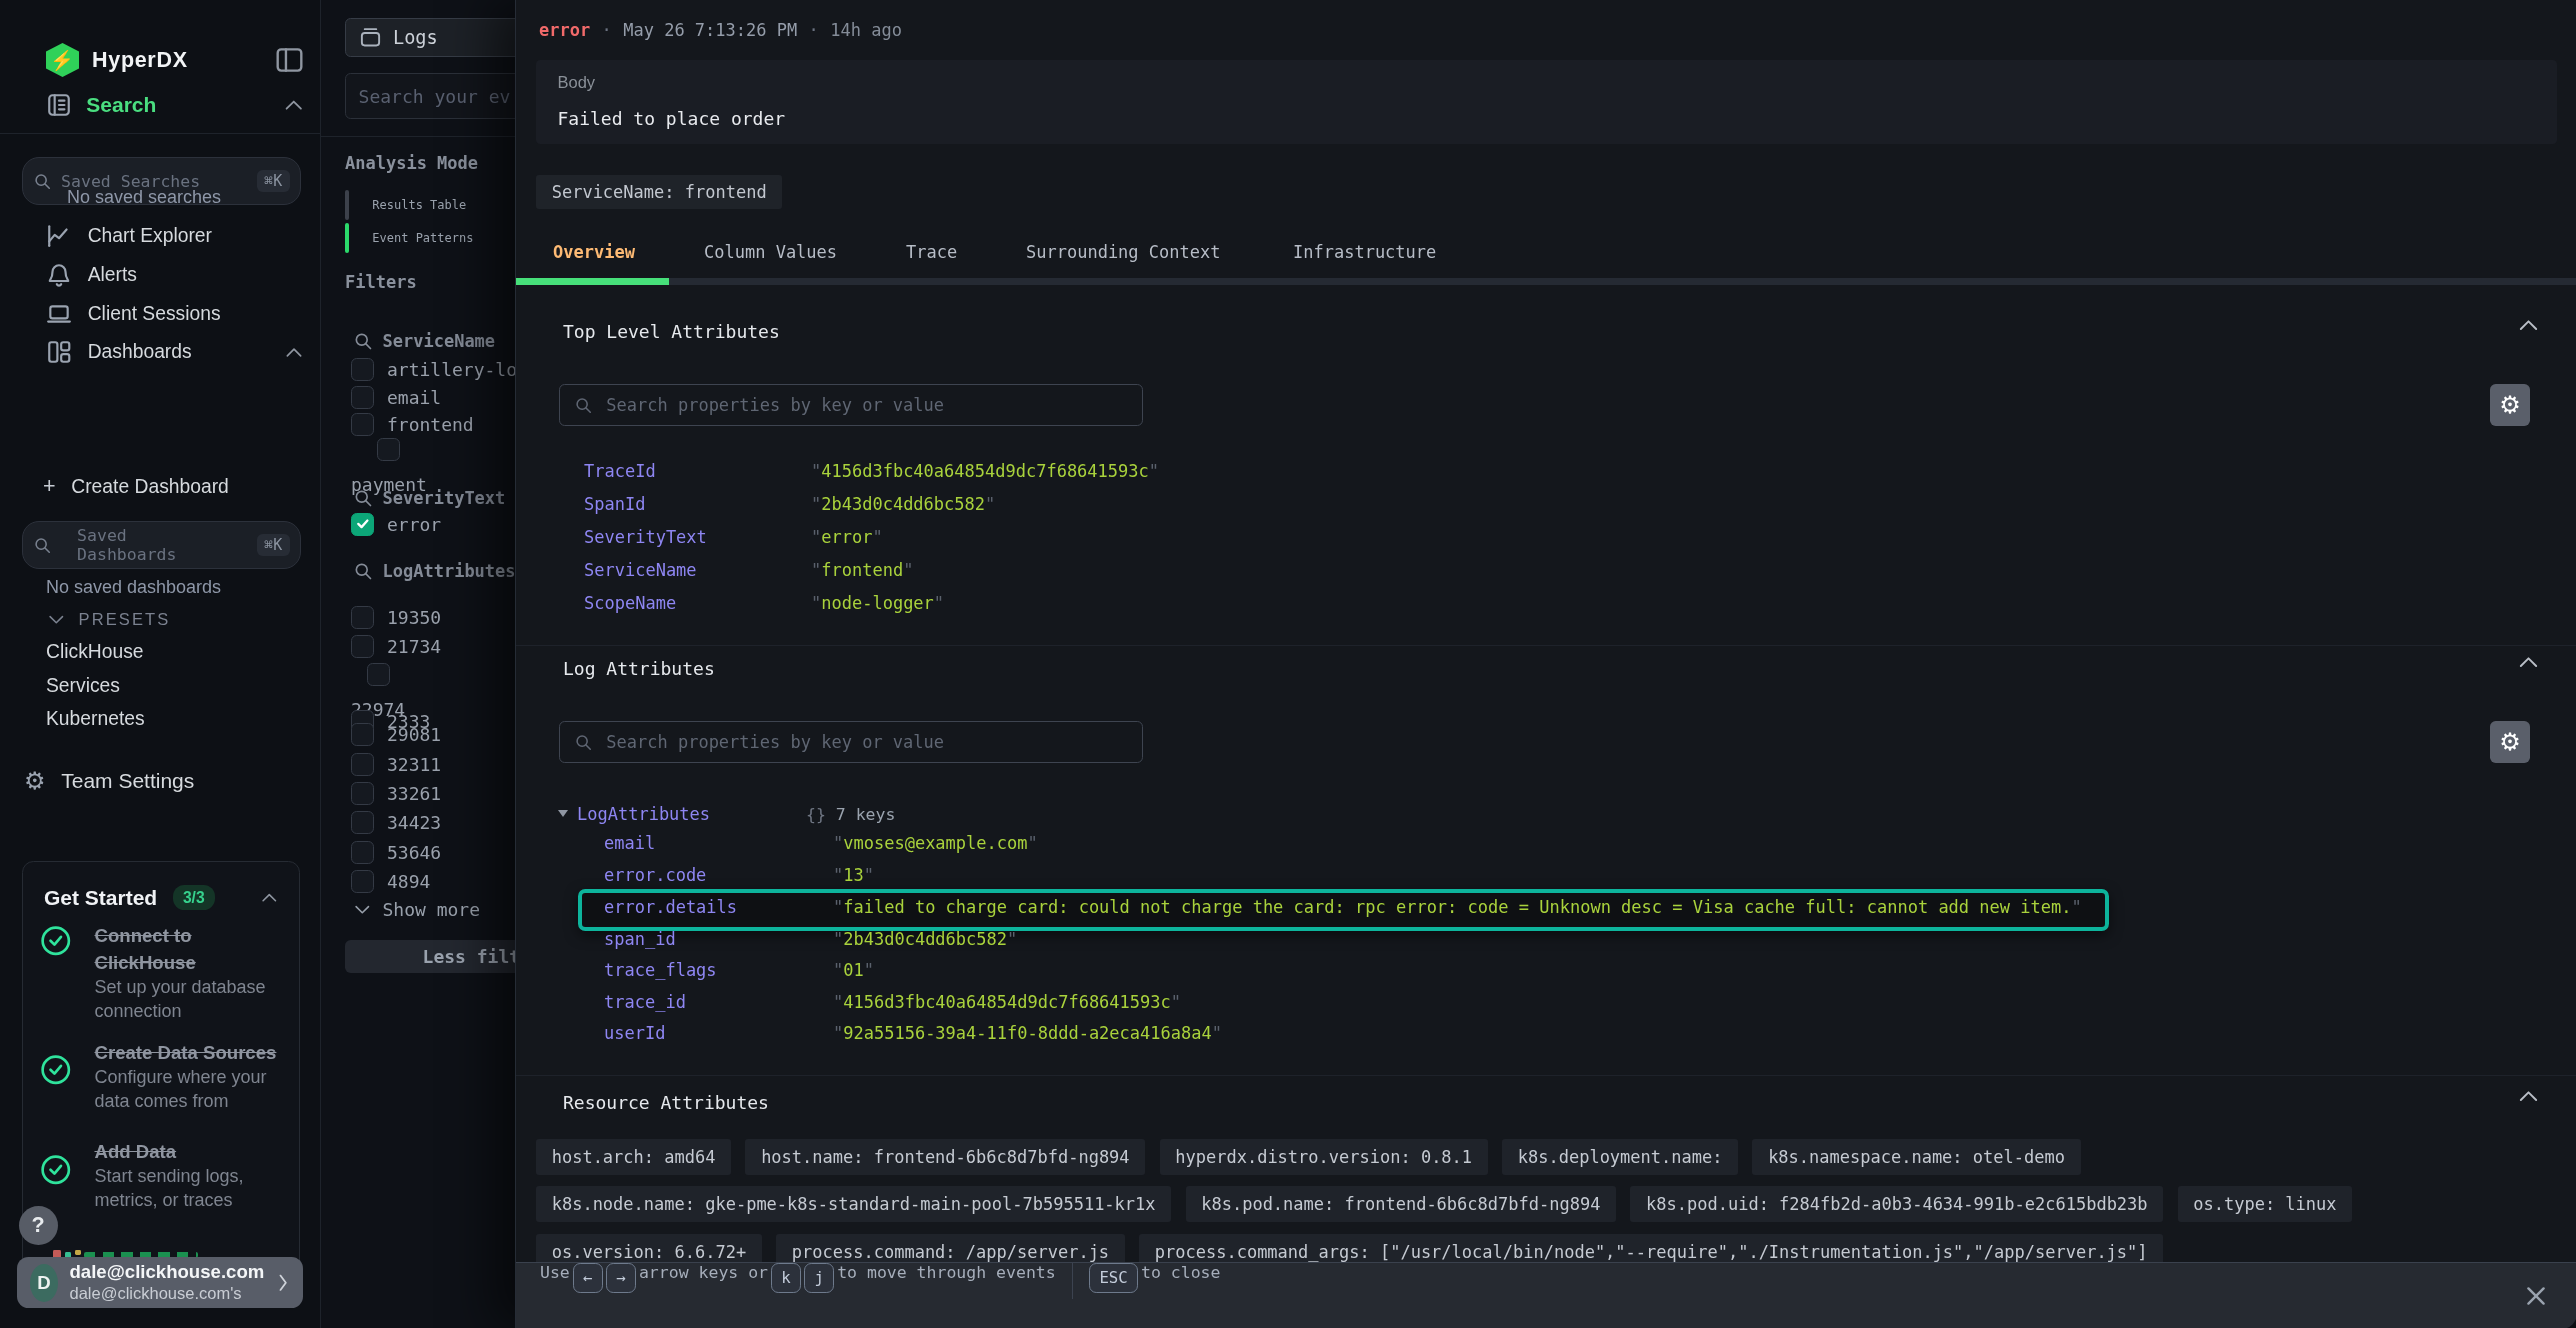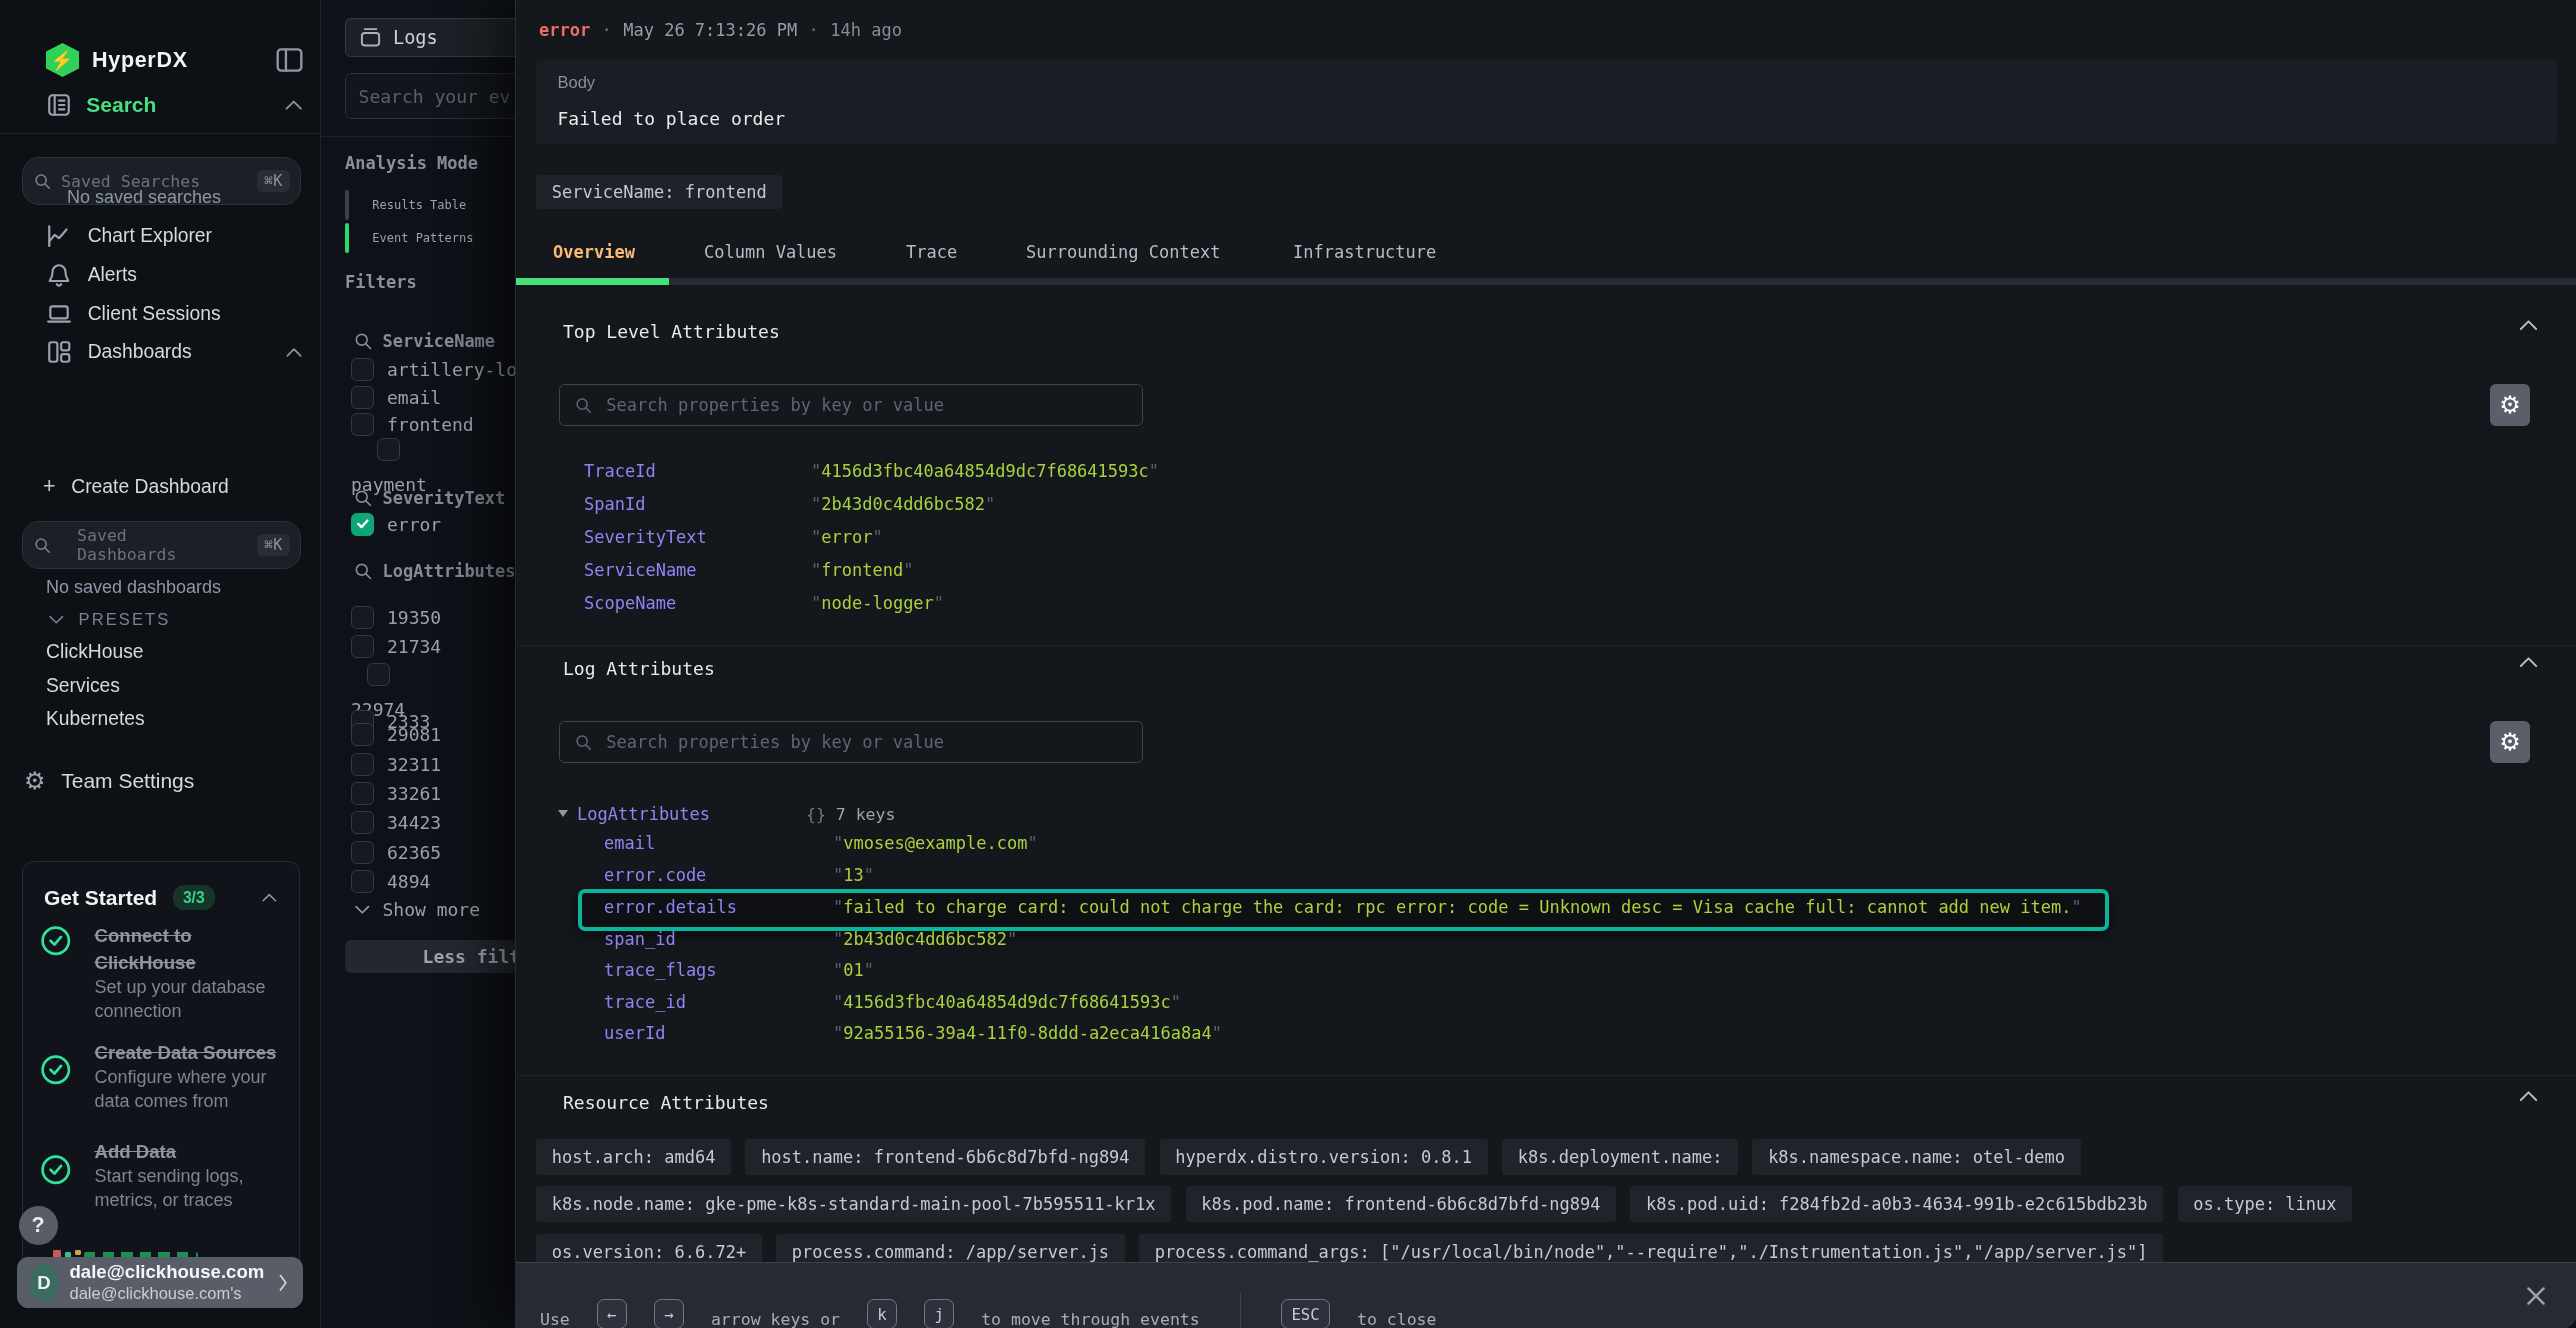--- a/index.html
+++ b/index.html
@@ -80,21 +80,21 @@
   .kv-row { position:absolute; height:26px; display:flex; align-items:center; font-family:"DejaVu Sans Mono",monospace; font-size:17px; }
   .kv-key { position:absolute; color:#8e86f2; white-space:nowrap; }
   .kv-val { position:absolute; color:#a9d23c; white-space:nowrap; }
   .kv-val::before, .kv-val::after { content:'"'; color:#5a616c; }
   .tree-caret { width:0; height:0; border-left:5.7px solid transparent; border-right:5.7px solid transparent; border-top:7.2px solid #8f96a2; position:absolute; top:9.3px; }
   .tree-meta { position:absolute; color:#9aa3ae; font-family:"DejaVu Sans Mono",monospace; font-size:16.5px; white-space:nowrap; }
   .braces { color:#6f7683; }
   .hl-box { position:absolute; left:62px; top:889px; width:1531px; height:42px; border:4.3px solid #0db49c; border-radius:7.2px; background:#0e1013; box-shadow:0 4.3px 13px rgba(0,0,0,.5); }
   .tag-row { position:absolute; left:20px; display:flex; gap:14.3px; }
   .res-tag { background:#1f232a; border-radius:2.9px; padding:0 15.7px; height:36px; display:flex; align-items:center; font-family:"DejaVu Sans Mono",monospace; font-size:17px; color:#c5cad2; white-space:nowrap; }
-  .footerbar { position:absolute; left:0; top:1262px; width:2061px; height:67px; background:#262a31; border-top:1.4px solid #3a414d; border-radius:0 0 15.7px 0; display:flex; align-items:flex-end; padding-left:24px; gap:27px; font-family:"DejaVu Sans Mono",monospace; font-size:16.5px; color:#a6aebb; }
+  .footerbar { position:absolute; left:0; top:1262px; width:2061px; height:67px; background:#262a31; border-top:1.4px solid #3a414d; border-radius:0 0 15.7px 0; display:flex; align-items:flex-start; padding-left:24px; gap:3px; font-family:"DejaVu Sans Mono",monospace; font-size:16.5px; color:#a6aebb; }
   .keychip { border:1.4px solid #6e7a8c; border-radius:7.2px; background:#2c313b; color:#c3ccda; padding:4.3px 9.3px; font-size:15.7px; }
   .vdiv { width:1.4px; height:36px; background:#3c4350; margin:0 13px; }
   .close-x { position:absolute; left:2005px; top:1281px; width:29px; height:29px; color:#9aa3af; display:flex; align-items:center; justify-content:center; }
 </style>
 </head>
 <body>
 
 <div class="sidebar">
 
   <div class="abs row" style="left:46px;top:43px;gap:13px;">
@@ -401,21 +401,21 @@
   <div class="cb-row" style="top:780px;">
       <span class="cb"></span>
       <span class="cb-label">33261</span>
     </div>
   <div class="cb-row" style="top:809px;">
       <span class="cb"></span>
       <span class="cb-label">34423</span>
     </div>
   <div class="cb-row" style="top:839px;">
       <span class="cb"></span>
-      <span class="cb-label">62365</span>
+      <span class="cb-label">53646</span>
     </div>
   <div class="cb-row" style="top:868px;">
       <span class="cb"></span>
       <span class="cb-label">4894</span>
     </div>
 
   <div class="abs row" style="left:31.5px;top:899px;gap:11.4px;color:#98a0ab;">
     <span>
         <svg class="ic" width="18.6" height="11.4" viewBox="0 0 24 14">
           <polyline points="4,3 12,11 20,3"></polyline>

